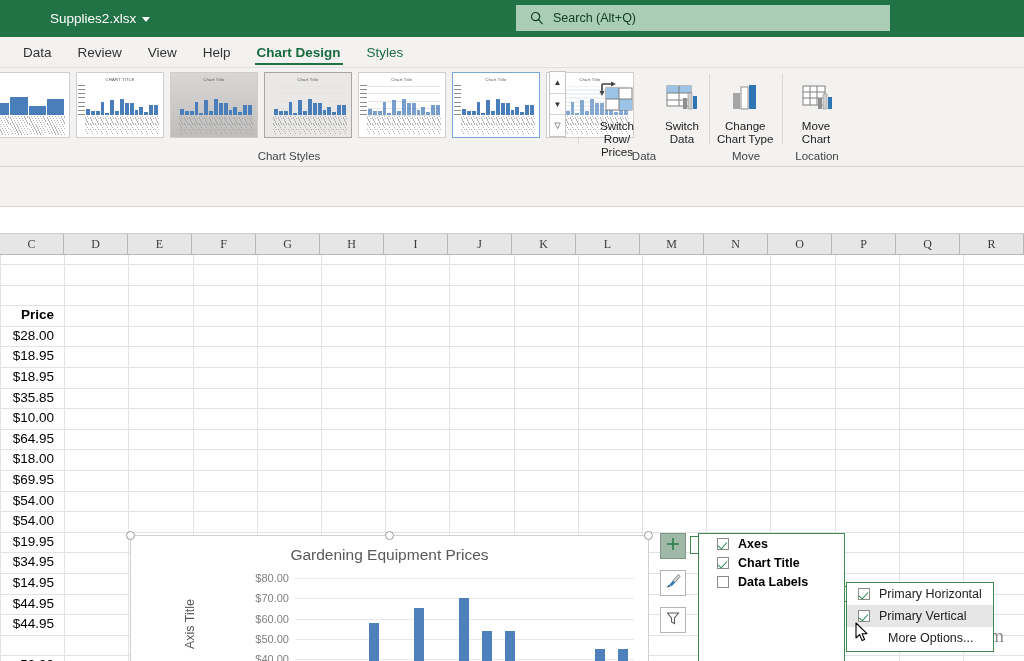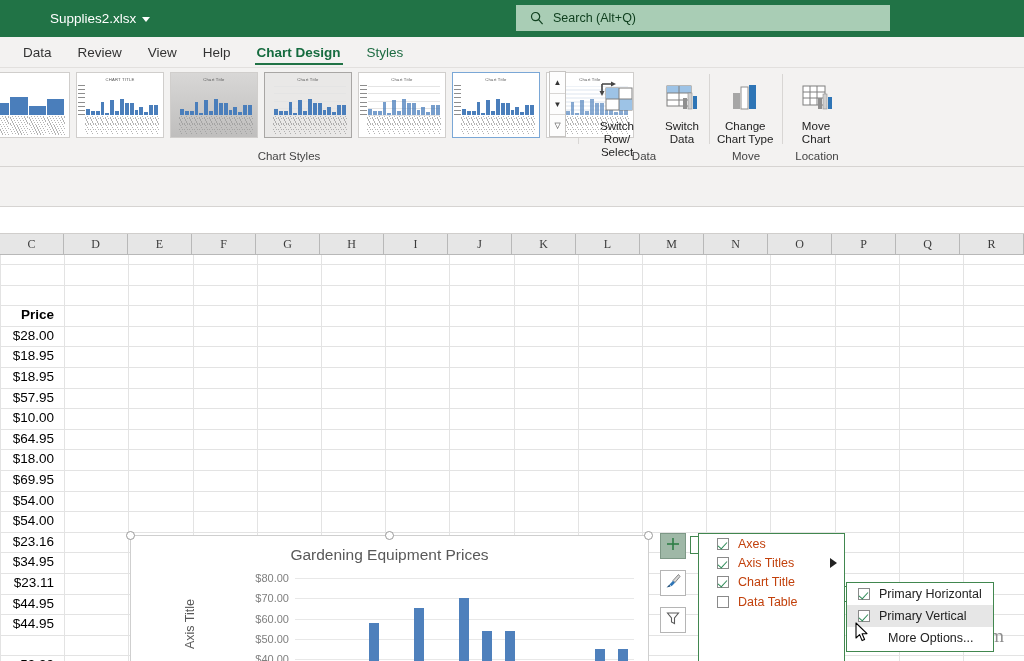--- a/index.html
+++ b/index.html
@@ -162,21 +162,21 @@
   #ce-title { font-size:12.5px; font-weight:bold; color:#1a6b3c; padding:9px 0 6px 12px; }
   .ce-row {
     display:flex; align-items:center; gap:9px; padding:1.5px 0 1.5px 18px; height:19.4px;
     position:relative;
   }
   .cbx { width:12px; height:12px; border:1px solid #8a8a8a; background:#fff; position:relative; flex:0 0 auto; }
   .cbx.ck::after {
     content:""; position:absolute; left:2px; top:1px; width:4px; height:8px;
     border:solid #2e8b57; border-width:0 1.7px 1.7px 0; transform:rotate(42deg);
   }
-  .ce-lbl { font-size:12.5px; color:#c2410c; }
+  .ce-lbl { font-size:12.5px; color:#000000;font-weight:bold; }
   .ce-arrow {
     position:absolute; right:7px; top:50%; transform:translateY(-50%);
     width:0;height:0;border-top:5px solid transparent;border-bottom:5px solid transparent;
     border-left:7px solid #222;
   }
   
   #axis-submenu {
     position:absolute; left:846px; top:348px; width:148px; height:70px;
     background:#ffffff; border:1px solid #41874f; z-index:60;
   }
@@ -548,21 +548,21 @@
           <rect x="21" y="19" width="13" height="11" fill="#9dc3e6"></rect>
           <line x1="8" y1="19" x2="34" y2="19" stroke="#7f7f7f"></line>
             <line x1="21" y1="8" x2="21" y2="30" stroke="#7f7f7f"></line>
           <path d="M4 4 L4 13 M4 4 L15 4" stroke="#444" stroke-width="1.6" fill="none"></path>
           <path d="M13 1.5 L18 4 L13 6.5 Z" fill="#444"></path>
           <path d="M1.5 11 L4 16 L6.5 11 Z" fill="#444"></path>
         </svg>
       </div>
       <div class="rlabel">
         <span>Switch Row/</span><br>
-        <span>Select</span>
+        <span>Prices</span>
       </div>
     </div>
     <div class="rbtn">
       <div class="ricon">
         <svg width="36" height="34" viewBox="0 0 36 34">
           <rect x="3" y="6" width="24" height="20" fill="#fff" stroke="#7f7f7f"></rect>
           <rect x="3" y="6" width="12" height="7" fill="#9dc3e6"></rect>
           <rect x="15" y="6" width="12" height="7" fill="#9dc3e6"></rect>
           <line x1="3" y1="13" x2="27" y2="13" stroke="#7f7f7f"></line>
             <line x1="3" y1="20" x2="27" y2="20" stroke="#7f7f7f"></line>
@@ -680,30 +680,30 @@
       <div class="hline" style="top: 297.4px;"></div>
       <div class="hline" style="top: 318px;"></div>
       <div class="hline" style="top: 338.6px;"></div>
       <div class="hline" style="top: 359.2px;"></div>
       <div class="hline" style="top: 379.8px;"></div>
       <div class="hline" style="top: 400.4px;"></div>
       <div class="cell-c hdr" style="top: 52.2px;">Price</div>
       <div class="cell-c" style="top: 72.8px;">$28.00</div>
       <div class="cell-c" style="top: 93.4px;">$18.95</div>
       <div class="cell-c" style="top: 114px;">$18.95</div>
-      <div class="cell-c" style="top: 134.6px;">$57.95</div>
+      <div class="cell-c" style="top: 134.6px;">$35.85</div>
       <div class="cell-c" style="top: 155.2px;">$10.00</div>
       <div class="cell-c" style="top: 175.8px;">$64.95</div>
       <div class="cell-c" style="top: 196.4px;">$18.00</div>
       <div class="cell-c" style="top: 217px;">$69.95</div>
       <div class="cell-c" style="top: 237.6px;">$54.00</div>
       <div class="cell-c" style="top: 258.2px;">$54.00</div>
-      <div class="cell-c" style="top: 278.8px;">$23.16</div>
+      <div class="cell-c" style="top: 278.8px;">$19.95</div>
       <div class="cell-c" style="top: 299.4px;">$34.95</div>
-      <div class="cell-c" style="top: 320px;">$23.11</div>
+      <div class="cell-c" style="top: 320px;">$14.95</div>
       <div class="cell-c" style="top: 340.6px;">$44.95</div>
       <div class="cell-c" style="top: 361.2px;">$44.95</div>
       <div class="cell-c" style="top: 402.4px;">59.99</div>
     </div>
 
   <div id="chart">
     <div class="handle" style="left:-5px;top:-5px;"></div>
     <div class="handle" style="left:50%;margin-left:-5px;top:-5px;"></div>
     <div class="handle" style="right:-5px;top:-5px;"></div>
 
@@ -785,30 +785,25 @@
   </div>
 
   <div id="chart-elements">
     <div id="ce-list">
         <div class="ce-row">
           <div class="cbx ck"></div>
           <div class="ce-lbl">Axes</div>
         </div>
         <div class="ce-row">
           <div class="cbx ck"></div>
-          <div class="ce-lbl">Axis Titles</div>
-          <div class="ce-arrow"></div>
-        </div>
-        <div class="ce-row">
-          <div class="cbx ck"></div>
           <div class="ce-lbl">Chart Title</div>
         </div>
         <div class="ce-row">
           <div class="cbx"></div>
-          <div class="ce-lbl">Data Table</div>
+          <div class="ce-lbl">Data Labels</div>
         </div>
         <div class="ce-row"></div>
       </div>
   </div>
 
   <div id="axis-submenu">
     <div id="sm-list">
         <div class="sm-row">
           <div class="cbx ck"></div>
           <div class="sm-lbl">Primary Horizontal</div>

